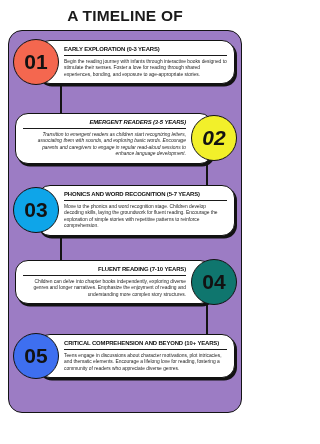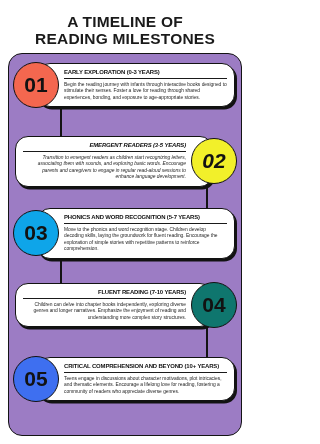--- a/index.html
+++ b/index.html
@@ -18,21 +18,21 @@
     position: relative;
     width: 250px;
     height: 444px;
     background: #ffffff;
     box-sizing: border-box;
     padding: 0;
   }
 
   
   .title-block {
-    padding: 13px 10px 6px 10px;
+    padding: 7px 10px 6px 10px;
     text-align: center;
   }
   .title-line {
     display: block;
     font-family: "Liberation Sans", sans-serif;
     font-weight: bold;
     font-size: 15.5px;
     line-height: 17px;
     letter-spacing: 0.2px;
     color: #1a1a1a;
@@ -137,21 +137,20 @@
   .row.left  .card-body { text-align: left; }
   .row.right .card-body { text-align: right; }
 </style>
 </head>
 <body>
 
 <div class="poster">
 
   <div class="title-block">
     <span class="title-line">A TIMELINE OF</span>
-    <span class="title-line">READING MILESTONES</span>
   </div>
 
   <div class="panel">
 
     <div class="spine" style="left:51px; top:54px; height:42px;"></div>
     <div class="spine" style="left:197px; top:128px; height:40px;"></div>
     <div class="spine" style="left:51px; top:200px; height:42px;"></div>
     <div class="spine" style="left:197px; top:274px; height:42px;"></div>
 
     <div class="row left" style="top:8px;">

